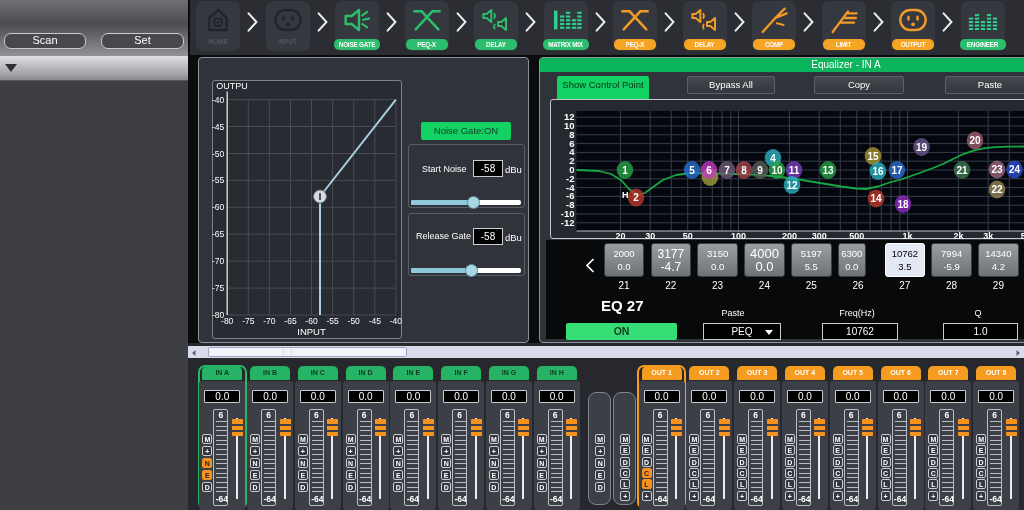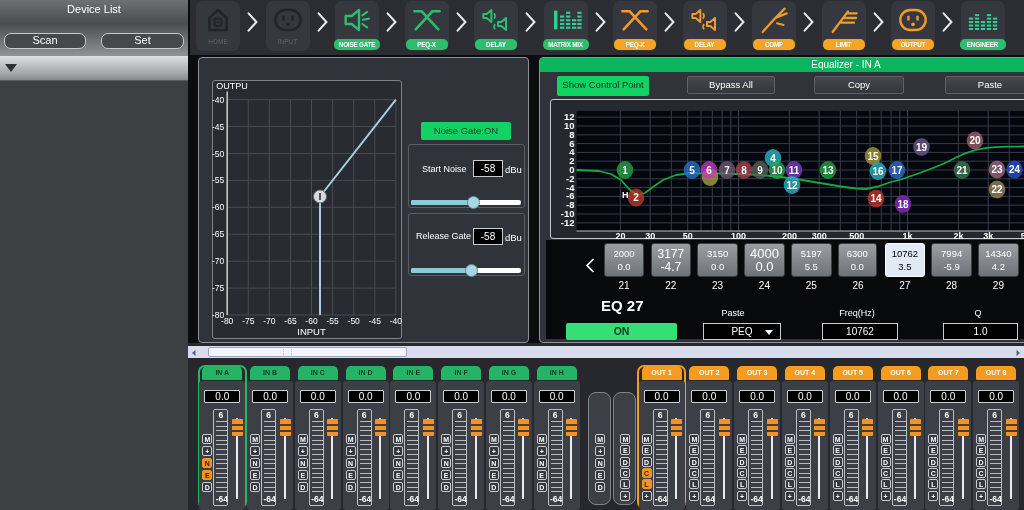--- a/index.html
+++ b/index.html
@@ -51,21 +51,20 @@
 .fknob{left:32.5px;top:38.5px;width:11px;height:17px;background:#f6921e;border-radius:1px;}
 .fknob i{position:absolute;left:0;width:11px;height:2px;background:#3c3f46;}
 .sbtn{left:3px;width:10px;height:10px;border:1px solid #c9ccd1;border-radius:2px;color:#fff;font-size:7px;font-weight:bold;text-align:center;line-height:9px;background:#34373d;}
 .sbtn.on{background:#f6921e;border-color:#f6921e;color:#212428;}
 .mpanel{top:49px;width:23px;height:113px;border:1px solid #80858d;border-radius:8px;background:#3c3f46;}
 .mpanel .sbtn{left:6px;}
 </style></head><body>
 <div id="root">
     <div id="lp" class="abs">
       <div class="hdr abs"></div>
-      <div class="title abs">Device List</div>
       <div class="lbtn abs" style="left:4px;width:82px;">Scan</div>
       <div class="lbtn abs" style="left:101px;width:83px;">Set</div>
       <div class="dd abs">
         <div class="tri abs"></div>
       </div>
     </div>
     <div id="tb" class="abs">
       <div class="tile abs" style="left:6.0px;">
         <svg class="ticon abs" viewBox="0 0 24 24">
           <path d="M5.5 10.5 L12 4.5 L18.5 10.5 V19.5 H5.5 Z" fill="none" stroke="#22242a" stroke-width="1.8" stroke-linejoin="round"></path>
@@ -288,21 +287,21 @@
       <div class="abs " style="left:217px;top:173px;color:#fff;font-size:9px;">Release Gate</div>
       <div class="abs blackval" style="left:274px;top:170px;width:30px;height:17px;line-height:16px;">-58</div>
       <div class="abs " style="left:306px;top:173.5px;color:#fff;font-size:9.5px;">dBu</div>
       <div class="slider abs" style="left:212px;top:210px;width:110px;">
         <div class="sfill abs" style="left:0;top:0;width:61px;"></div>
         <div class="sthumb abs" style="left:54px;top:-4px;"></div>
       </div>
     </div>
     <div class="win abs" style="left:539px;top:57px;width:614px;height:286px;">
       <div class="tbar abs">Equalizer - IN A</div>
-      <div class="abs greenbtn" style="left:17px;top:18px;width:92px;height:20px;font-size:9.5px;line-height:17px;font-weight:normal;color:#0b2f18;">Show Control Point</div>
+      <div class="abs greenbtn" style="left:17px;top:18px;width:92px;height:35px;font-size:9.5px;line-height:17px;font-weight:normal;color:#0b2f18;">Show Control Point</div>
       <div class="abs graybtn" style="left:147px;top:18px;width:88px;height:17.5px;line-height:16.5px;font-size:9.5px;">Bypass All</div>
       <div class="abs graybtn" style="left:274px;top:18px;width:90px;height:17.5px;line-height:16.5px;font-size:9.5px;">Copy</div>
       <div class="abs graybtn" style="left:405px;top:18px;width:90px;height:17.5px;line-height:16.5px;font-size:9.5px;">Paste</div>
       <div class="gbox abs" style="left:10px;top:41px;width:586px;height:140px;background:#26282f;border-color:#c4c8ce;"></div>
       <svg class="abs" style="left:0;top:0;" width="614" height="286" viewBox="0 0 614 286">
         <rect x="36.5" y="53" width="593.5" height="120" fill="#05070e"></rect>
         <g stroke="#363d4b" stroke-width="1">
           <line x1="80.4" y1="53" x2="80.4" y2="173"></line>
           <line x1="110.2" y1="53" x2="110.2" y2="173"></line>
           <line x1="131.3" y1="53" x2="131.3" y2="173"></line>
@@ -429,21 +428,21 @@
       <div class="abs fbtn" style="left:63.8px;top:184.5px;width:40.5px;height:34px;font-size:9.5px;line-height:12.5px;padding-top:4.5px;">2000<br>0.0</div>
       <div class="abs " style="left:64.0px;top:222px;width:40px;text-align:center;color:#fff;font-size:10px;">21</div>
       <div class="abs fbtn" style="left:110.6px;top:184.5px;width:40.5px;height:34px;font-size:12px;line-height:12.5px;padding-top:4.5px;">3177<br>-4.7</div>
       <div class="abs " style="left:110.8px;top:222px;width:40px;text-align:center;color:#fff;font-size:10px;">22</div>
       <div class="abs fbtn" style="left:157.4px;top:184.5px;width:40.5px;height:34px;font-size:9.5px;line-height:12.5px;padding-top:4.5px;">3150<br>0.0</div>
       <div class="abs " style="left:157.6px;top:222px;width:40px;text-align:center;color:#fff;font-size:10px;">23</div>
       <div class="abs fbtn" style="left:204.2px;top:184.5px;width:40.5px;height:34px;font-size:13px;line-height:12.5px;padding-top:4.5px;">4000<br>0.0</div>
       <div class="abs " style="left:204.4px;top:222px;width:40px;text-align:center;color:#fff;font-size:10px;">24</div>
       <div class="abs fbtn" style="left:251.0px;top:184.5px;width:40.5px;height:34px;font-size:9.5px;line-height:12.5px;padding-top:4.5px;">5197<br>5.5</div>
       <div class="abs " style="left:251.2px;top:222px;width:40px;text-align:center;color:#fff;font-size:10px;">25</div>
-      <div class="abs fbtn" style="left:297.8px;top:184.5px;width:39px;height:34px;font-size:9.5px;line-height:12.5px;padding-top:4.5px;">6300<br>0.0</div>
+      <div class="abs fbtn" style="left:297.8px;top:184.5px;width:28px;height:34px;font-size:9.5px;line-height:12.5px;padding-top:4.5px;">6300<br>0.0</div>
       <div class="abs " style="left:298.0px;top:222px;width:40px;text-align:center;color:#fff;font-size:10px;">26</div>
       <div class="abs abs2" style="left:344.6px;top:184.5px;width:40.5px;height:34px;font-size:9.5px;line-height:12.5px;padding-top:4.5px;background:#e2e9f4;color:#000;border:1px solid #fff;position:absolute;border-radius:3px;text-align:center;">10762<br>3.5</div>
       <div class="abs " style="left:344.8px;top:222px;width:40px;text-align:center;color:#fff;font-size:10px;">27</div>
       <div class="abs fbtn" style="left:391.4px;top:184.5px;width:40.5px;height:34px;font-size:9.5px;line-height:12.5px;padding-top:4.5px;">7994<br>-5.9</div>
       <div class="abs " style="left:391.6px;top:222px;width:40px;text-align:center;color:#fff;font-size:10px;">28</div>
       <div class="abs fbtn" style="left:438.2px;top:184.5px;width:40.5px;height:34px;font-size:9.5px;line-height:12.5px;padding-top:4.5px;">14340<br>4.2</div>
       <div class="abs " style="left:438.4px;top:222px;width:40px;text-align:center;color:#fff;font-size:10px;">29</div>
       <div class="abs " style="left:61px;top:239px;color:#fff;font-size:15px;font-weight:bold;">EQ 27</div>
       <div class="abs greenbtn" style="left:26px;top:265px;width:111px;height:17px;font-size:10.5px;line-height:17px;color:#123b24;background:#35df75;">ON</div>
       <div class="abs " style="left:158px;top:250px;width:70px;text-align:center;color:#fff;font-size:9px;">Paste</div>

